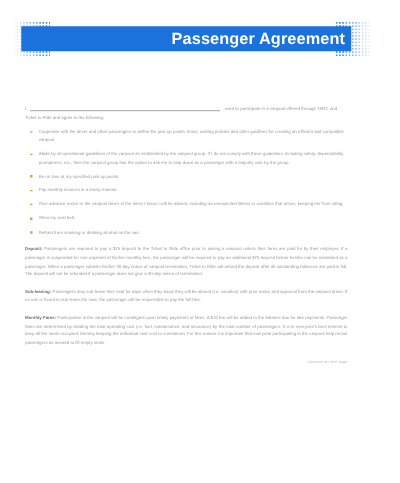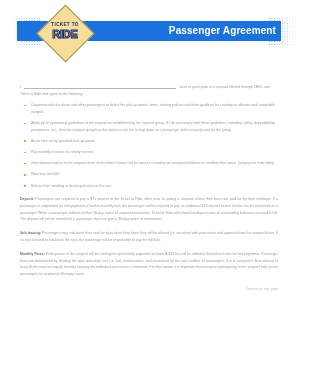--- a/index.html
+++ b/index.html
@@ -49,21 +49,21 @@
     left: 268px;
     -webkit-mask-image: linear-gradient(to left, transparent 0%, #000 85%);
     mask-image: linear-gradient(to left, transparent 0%, #000 85%);
   }
   .banner-title {
     position: absolute;
     left: 0;
     top: 23px;
     width: 276px;
     text-align: right;
-    font-size: 10px;
+    font-size: 13px;
     font-weight: bold;
     color: #ffffff;
     letter-spacing: 0.1px;
     line-height: 16px;
   }
 
   
   .logo-wrap {
     position: absolute;
     left: 38px;
@@ -174,27 +174,20 @@
   }
 </style>
 </head>
 <body>
 
 <div class="header">
   <div class="halftone halftone-left"></div>
   <div class="halftone halftone-right"></div>
   <div class="bar"></div>
   <div class="banner-title">Passenger Agreement</div>
-  <div class="logo-wrap">
-    <div class="diamond"></div>
-    <div class="logo-text">
-      <span class="logo-top">TICKET TO</span>
-      <span class="logo-main">RIDE</span>
-    </div>
-  </div>
 </div>
 
 <div class="body">
   <div class="content">
 
     <p class="intro">
       <span>I,</span>
       <span class="blank"></span>
       <span>, want to participate in a vanpool offered through TARC and Ticket to Ride and agree to the following:</span>
     </p>

